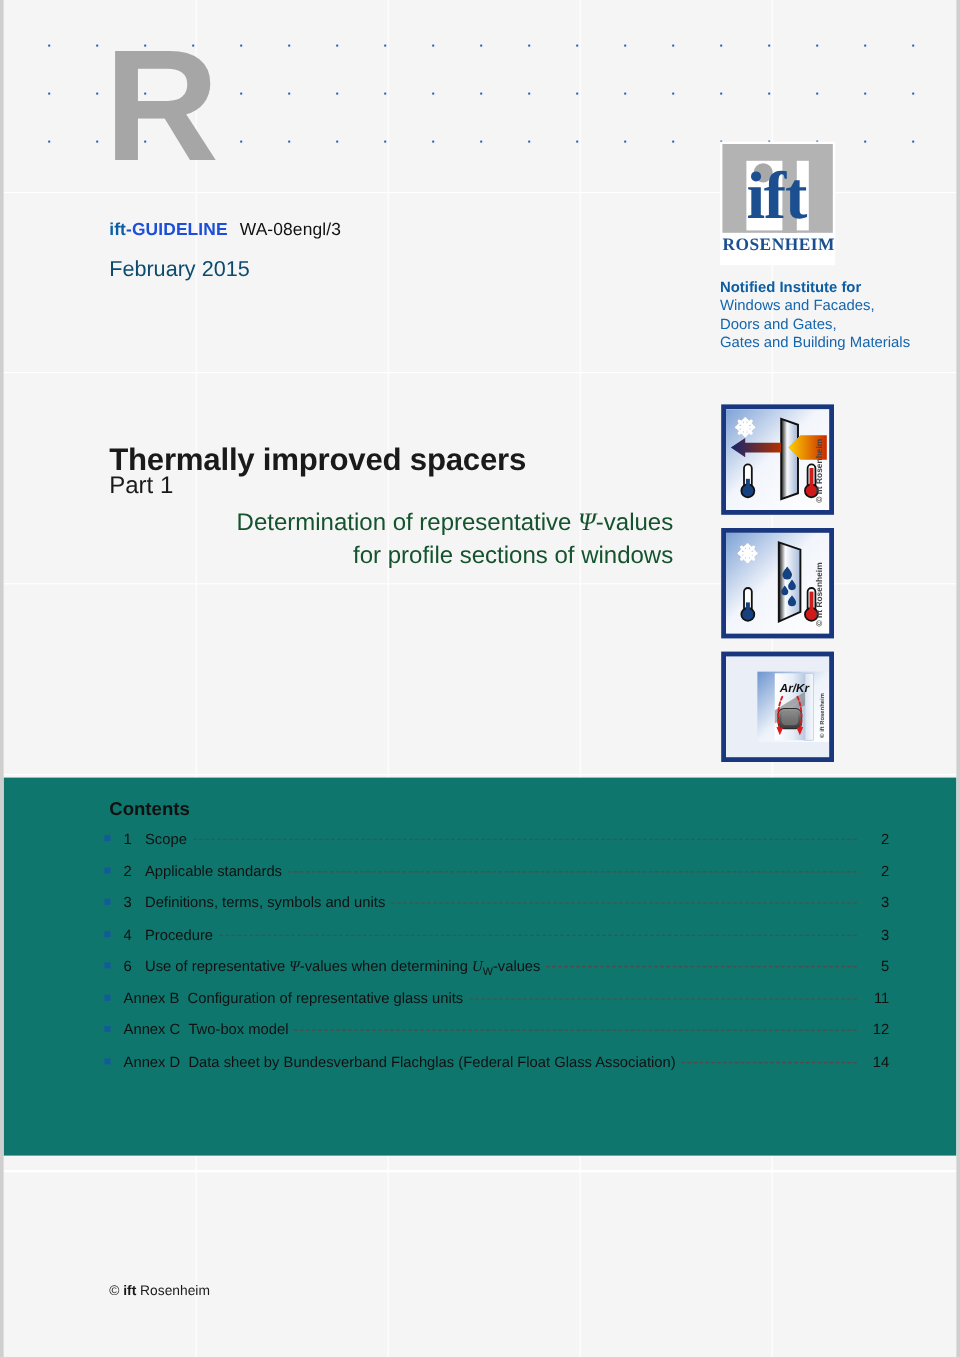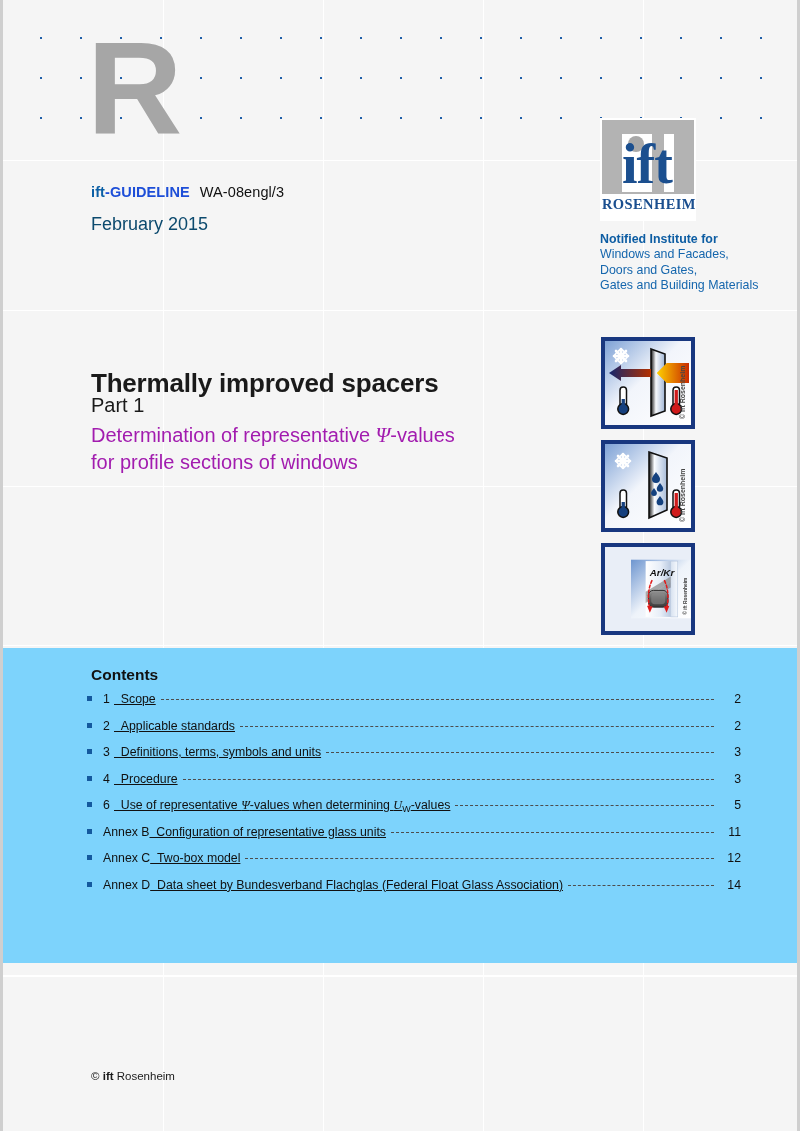--- a/index.html
+++ b/index.html
@@ -66,41 +66,41 @@
   }
   .notified{position:absolute;left:597px;top:232px;width:200px;color:#1566ad;font-size:12.4px;line-height:15.4px;}
   .notified .hd{font-weight:bold;color:#0d5da3;}
 
   
   .title-main{
     position:absolute;left:88px;top:348px;
     font-size:26px;font-weight:bold;color:#1a1a1a;letter-spacing:-.2px;margin-top:20px;
   }
   .title-part{position:absolute;left:88px;top:394px;font-size:20px;color:#1a1a1a;}
-  .title-sub{position:absolute;left:88px;top:422px;font-size:20px;color:#a21caf;line-height:27px;width:470px;}
+  .title-sub{position:absolute;left:88px;top:422px;font-size:20px;color:#14532d;line-height:27px;width:470px;text-align:right;}
   .psi{font-family:"Liberation Serif",serif;font-style:italic;font-size:21px;}
 
   
   .picto{position:absolute;left:598px;width:94px;height:92px;
     border:4px solid #18377f;background:#e9eef7;box-sizing:border-box;overflow:hidden;}
   .picto svg{display:block;width:100%;height:100%;}
   #picto1{top:337px;}
   #picto2{top:440px;}
   #picto3{top:543px;padding-left:26px;}
 
   
   .contents{
     position:absolute;left:0;right:0;top:648px;height:315px;
-    background:#7dd3fc;
+    background:#0f766e;
   }
   .contents-title{position:absolute;left:88px;top:18px;font-size:15.5px;font-weight:bold;color:#111;}
   .toc{position:absolute;left:84px;top:44px;right:56px;}
   .toc-row{display:flex;align-items:baseline;height:26.5px;font-size:12.3px;color:#111;}
   .bullet{width:5px;height:5px;background:#14599e;flex:0 0 auto;margin-right:11px;position:relative;top:-2px;}
-  .toc-label{white-space:nowrap;flex:0 0 auto;text-decoration:underline;}
+  .toc-label{white-space:nowrap;flex:0 0 auto;}
   .toc-label .num{display:inline-block;min-width:11px;}
   .toc-dots{
     flex:1 1 auto;margin:0 5px;position:relative;top:-3px;
     border-bottom:1.1px dashed #4d4d4d;
   }
   .toc-page{flex:0 0 auto;width:22px;text-align:right;}
   .sub{font-size:9px;vertical-align:sub;}
   .ital{font-family:"Liberation Serif",serif;font-style:italic;}
 
   

